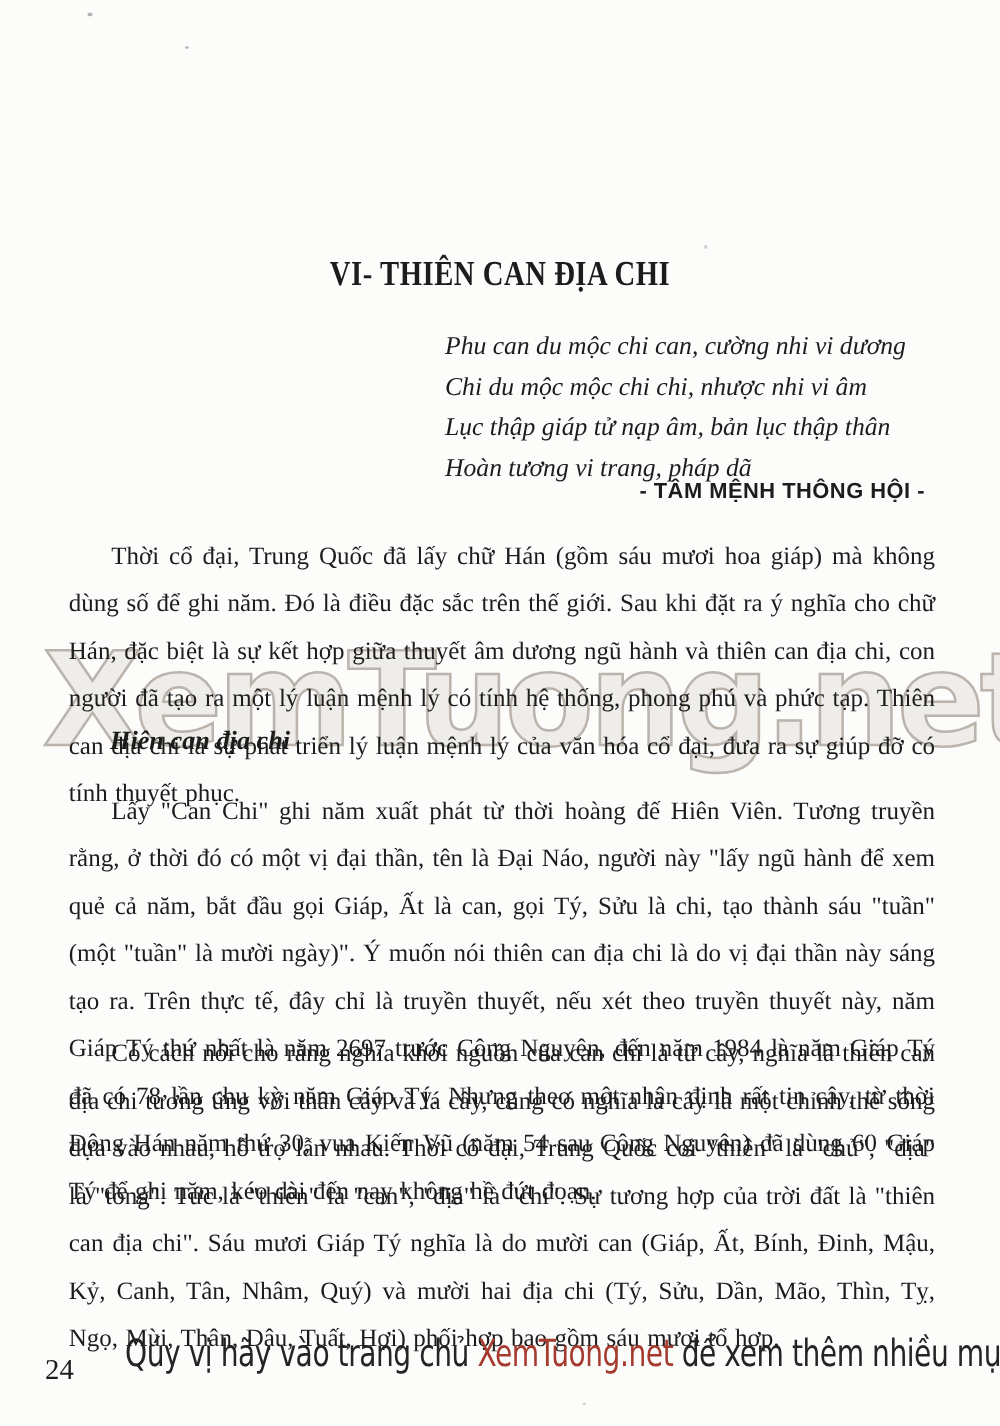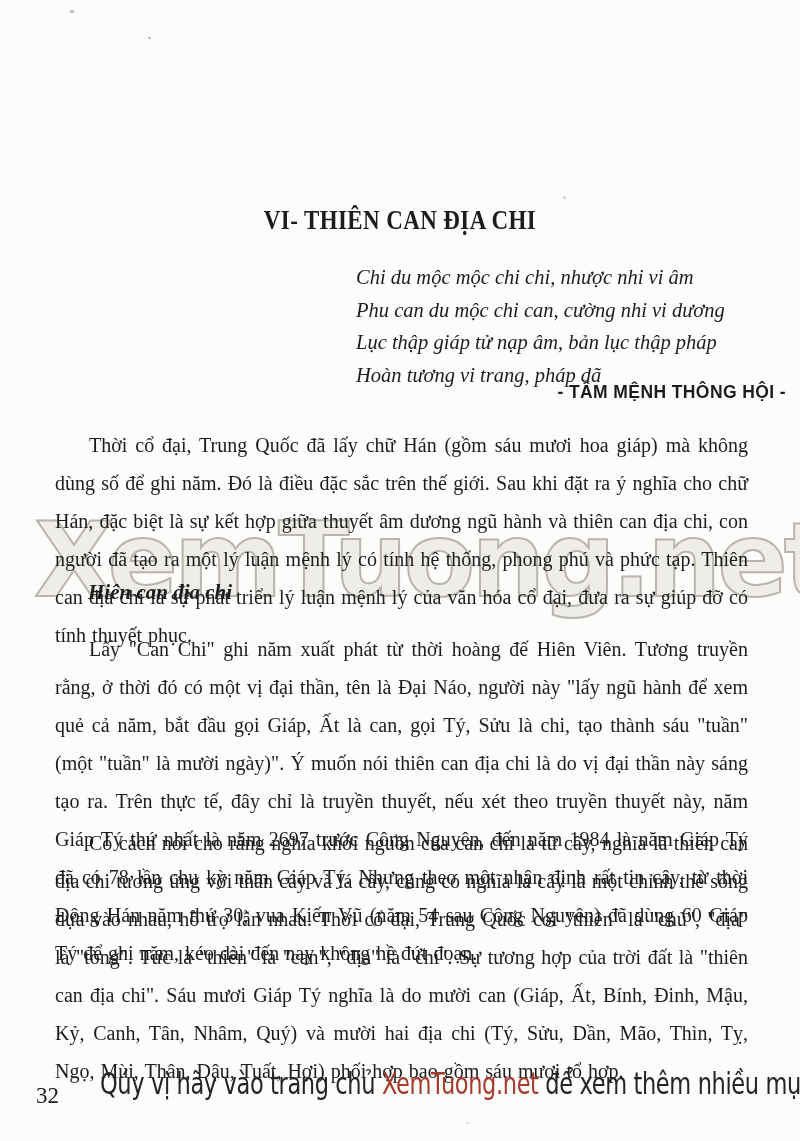--- a/index.html
+++ b/index.html
@@ -46,21 +46,20 @@
     position: absolute;
     top: 382px;
     left: 0;
     width: 740px;
     text-align: right;
     font-family: "Liberation Sans", sans-serif;
     font-weight: bold;
     font-size: 17.5px;
     letter-spacing: 0.4px;
     z-index: 2;
-    padding-left: 46px;
   }
 
   .body-par {
     position: absolute;
     left: 55px;
     width: 693px;
     font-size: 20px;
     line-height: 38px;
     text-align: justify;
     text-indent: 34px;
@@ -142,35 +141,35 @@
   <div class="speck speck-1"></div>
   <div class="speck speck-2"></div>
   <div class="speck speck-3"></div>
   <div class="speck speck-4"></div>
 
   <div class="watermark">XemTuong.net</div>
 
   <h1 class="page-title">VI- THIÊN CAN ĐỊA CHI</h1>
 
   <div class="poem">
+    <div>Phu can du mộc chi can, cường nhi vi dương</div>
     <div>Chi du mộc mộc chi chi, nhược nhi vi âm</div>
-    <div>Phu can du mộc chi can, cường nhi vi dương</div>
-    <div>Lục thập giáp tử nạp âm, bản lục thập pháp</div>
+    <div>Lục thập giáp tử nạp âm, bản lục thập thân</div>
     <div>Hoàn tương vi trang, pháp dã</div>
   </div>
 
   <div class="poem-attrib">- TÂM MỆNH THÔNG HỘI -</div>
 
   <p class="body-par par-1">Thời cổ đại, Trung Quốc đã lấy chữ Hán (gồm sáu mươi hoa giáp) mà không dùng số để ghi năm. Đó là điều đặc sắc trên thế giới. Sau khi đặt ra ý nghĩa cho chữ Hán, đặc biệt là sự kết hợp giữa thuyết âm dương ngũ hành và thiên can địa chi, con người đã tạo ra một lý luận mệnh lý có tính hệ thống, phong phú và phức tạp. Thiên can địa chi là sự phát triển lý luận mệnh lý của văn hóa cổ đại, đưa ra sự giúp đỡ có tính thuyết phục.</p>
 
   <div class="section-heading">Hiên can địa chi</div>
 
   <p class="body-par par-2">Lấy "Can Chi" ghi năm xuất phát từ thời hoàng đế Hiên Viên. Tương truyền rằng, ở thời đó có một vị đại thần, tên là Đại Náo, người này "lấy ngũ hành để xem quẻ cả năm, bắt đầu gọi Giáp, Ất là can, gọi Tý, Sửu là chi, tạo thành sáu "tuần" (một "tuần" là mười ngày)". Ý muốn nói thiên can địa chi là do vị đại thần này sáng tạo ra. Trên thực tế, đây chỉ là truyền thuyết, nếu xét theo truyền thuyết này, năm Giáp Tý thứ nhất là năm 2697 trước Công Nguyên, đến năm 1984 là năm Giáp Tý đã có 78 lần chu kỳ năm Giáp Tý. Nhưng theo một nhận định rất tin cậy, từ thời Đông Hán năm thứ 30, vua Kiến Vũ (năm 54 sau Công Nguyên) đã dùng 60 Giáp Tý để ghi năm, kéo dài đến nay không hề đứt đoạn.</p>
 
   <p class="body-par par-3">Có cách nói cho rằng nghĩa khởi nguồn của can chi là từ cây, nghĩa là thiên can địa chi tương ứng với thân cây và lá cây, cũng có nghĩa là cây là một chỉnh thể sống dựa vào nhau, hỗ trợ lẫn nhau. Thời cổ đại, Trung Quốc coi "thiên" là "chủ", "địa" là "tòng". Tức là "thiên" là "can", "địa" là "chi". Sự tương hợp của trời đất là "thiên can địa chi". Sáu mươi Giáp Tý nghĩa là do mười can (Giáp, Ất, Bính, Đinh, Mậu, Kỷ, Canh, Tân, Nhâm, Quý) và mười hai địa chi (Tý, Sửu, Dần, Mão, Thìn, Tỵ, Ngọ, Mùi, Thân, Dậu, Tuất, Hợi) phối hợp bao gồm sáu mươi tổ hợp.</p>
 
-  <div class="page-number">32</div>
+  <div class="page-number">24</div>
 
   <div class="footer-note">
     <span>Qúy vị hãy vào trang chủ </span><span class="footer-site">XemTuong.net</span><span> để xem thêm nhiều mục hay khác</span>
   </div>
 
 </div>
 
 </body></html>

